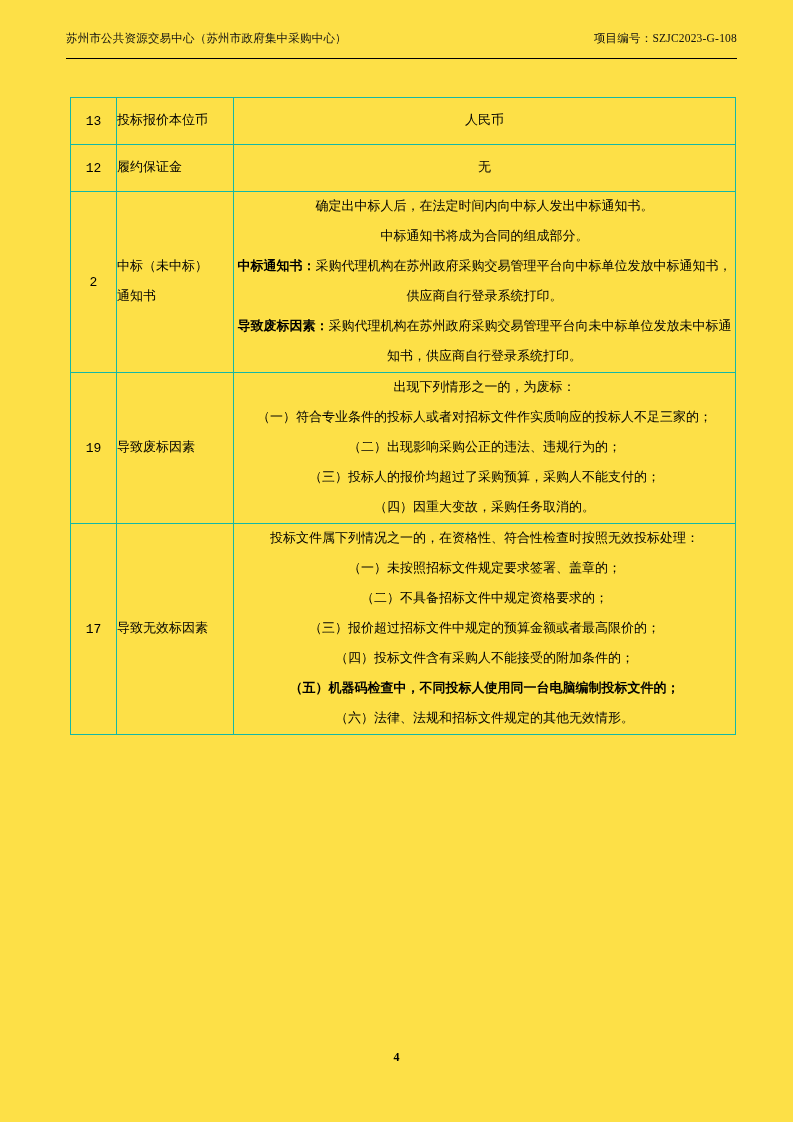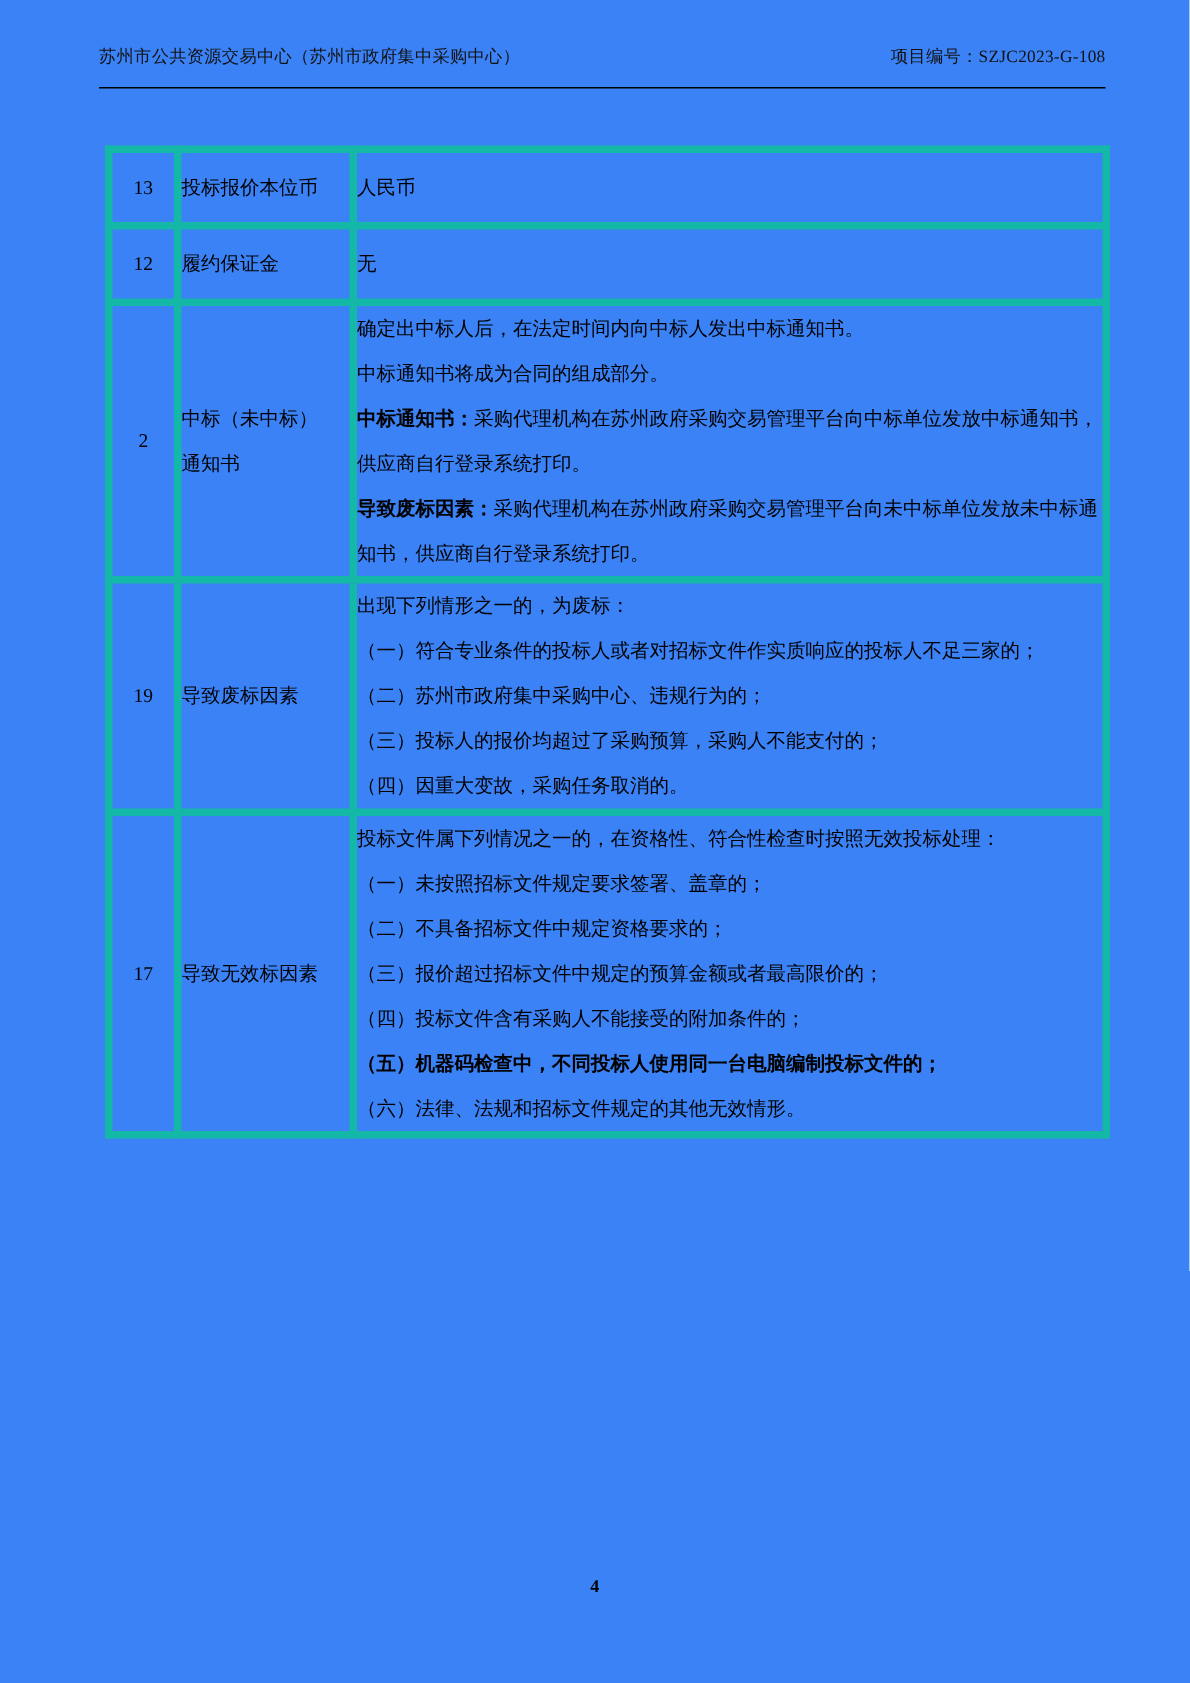--- a/index.html
+++ b/index.html
@@ -8,21 +8,21 @@
     background: #ffffff;
   }
   body {
     font-family: "Liberation Serif", "DejaVu Serif", serif;
     color: #000000;
   }
   .page {
     position: relative;
     width: 793px;
     height: 1122px;
-    background: #3b82f6;
+    background: #fde047;
     overflow: hidden;
     box-sizing: border-box;
     padding-left: 29px;
   }
 
   
   .header {
     position: absolute;
     left: 66px;
     top: 30px;
@@ -52,23 +52,24 @@
     left: 70px;
     top: 97px;
     width: 665px;
   }
   table.spec {
     border-collapse: collapse;
     width: 665px;
     table-layout: fixed;
   }
   table.spec td {
-    border: 5px solid #14b8a6;
+    border: 1px solid #14b8a6;
     vertical-align: middle;
     padding: 0;
+    font-family: Liberation Mono, monospace;
   }
   col.c-no    { width: 46px; }
   col.c-label { width: 117px; }
   col.c-body  { width: 502px; }
 
   td.no {
     text-align: center;
     font-size: 13px;
     font-family: "Liberation Serif", "DejaVu Serif", serif;
   }
@@ -76,21 +77,21 @@
     font-size: 13px;
     line-height: 30px;
     padding: 4px 6px;
   }
   td.label .lbl-line { display: block; white-space: nowrap; }
 
   td.body {
     font-size: 13px;
     line-height: 30px;
     padding: 6px 8px 6px 10px;
-    text-align: left;
+    text-align: center;
   }
   td.body .ln {
     display: block;
     white-space: normal;
     text-indent: 0;
   }
   .b { font-weight: bold; }
 
   
   tr.simple td { height: 46px; }
@@ -160,21 +161,21 @@
             </td>
           </tr>
           <tr>
             <td class="no">19</td>
             <td class="label">
               <span class="lbl-line">导致废标因素</span>
             </td>
             <td class="body">
               <span class="ln"><span>出现下列情形之一的，为废标：</span></span>
               <span class="ln"><span>（一）符合专业条件的投标人或者对招标文件作实质响应的投标人不足三家的；</span></span>
-              <span class="ln"><span>（二）苏州市政府集中采购中心、违规行为的；</span></span>
+              <span class="ln"><span>（二）出现影响采购公正的违法、违规行为的；</span></span>
               <span class="ln"><span>（三）投标人的报价均超过了采购预算，采购人不能支付的；</span></span>
               <span class="ln"><span>（四）因重大变故，采购任务取消的。</span></span>
             </td>
           </tr>
           <tr>
             <td class="no">17</td>
             <td class="label">
               <span class="lbl-line">导致无效标因素</span>
             </td>
             <td class="body">

